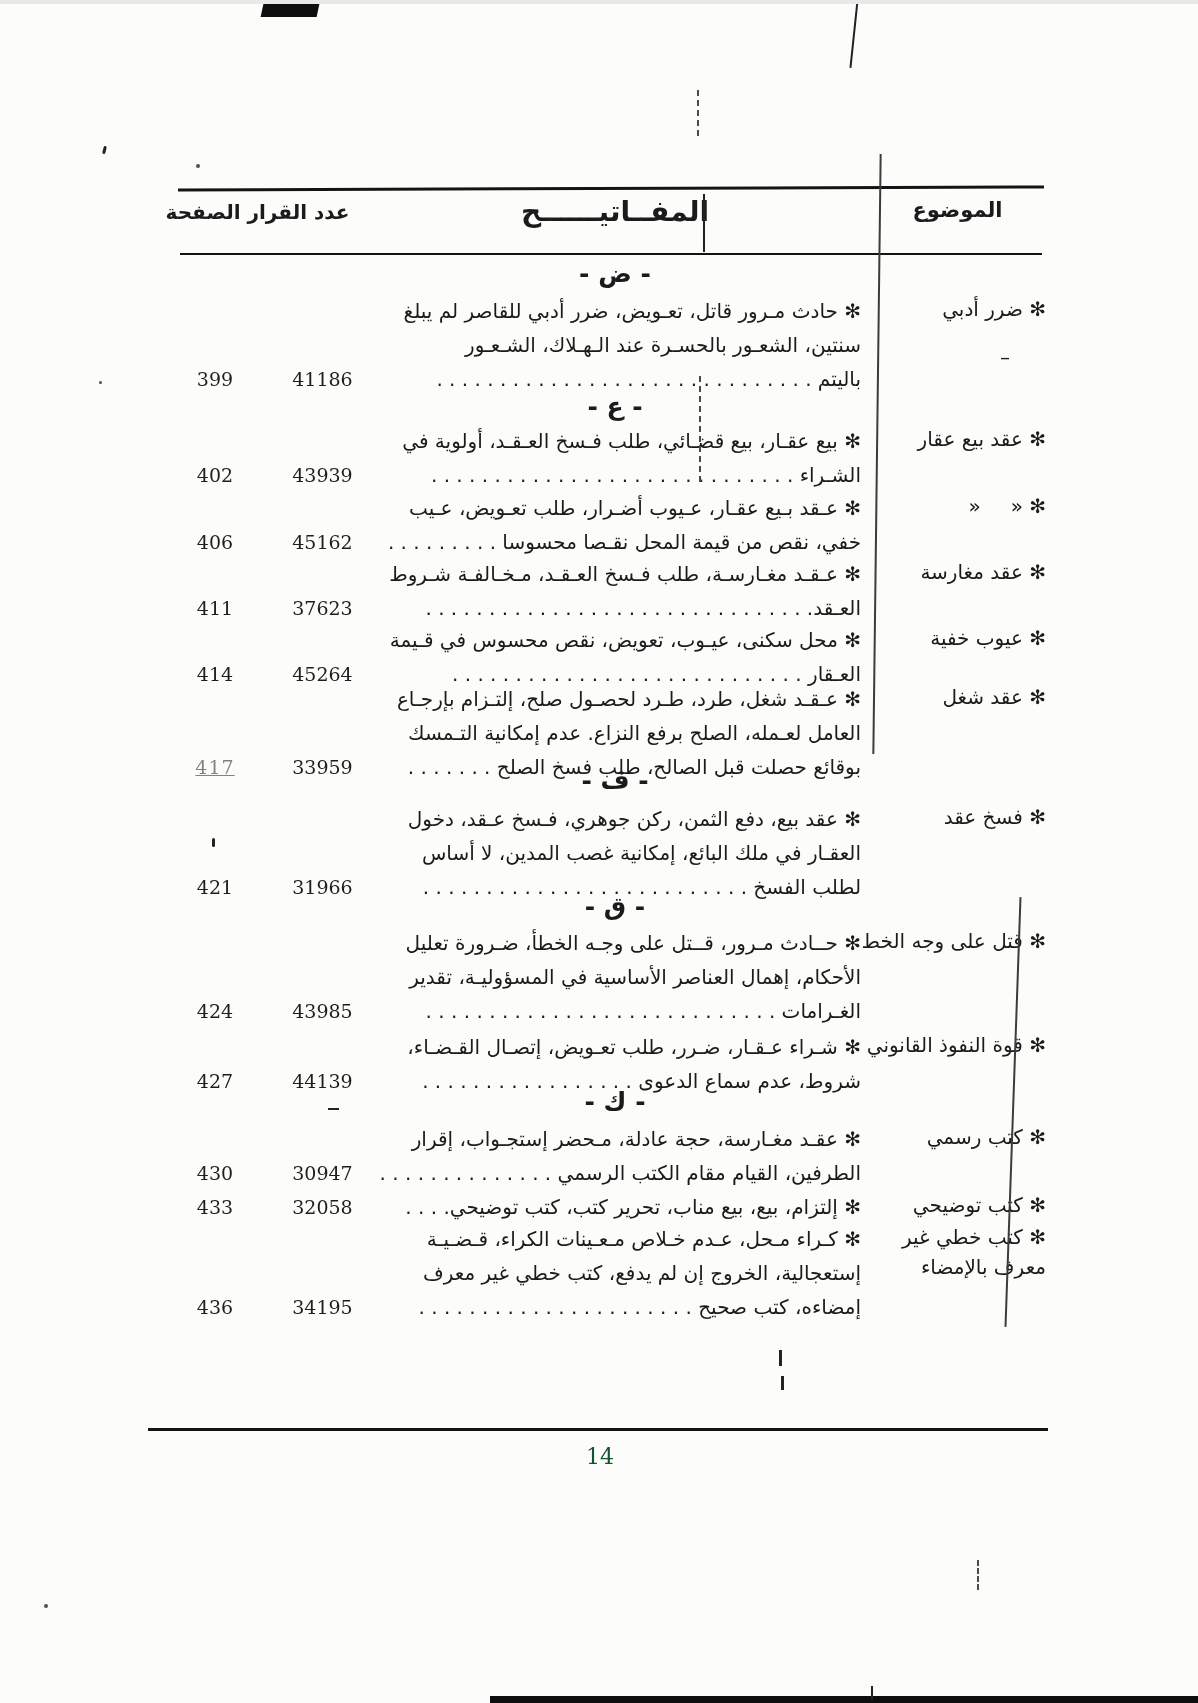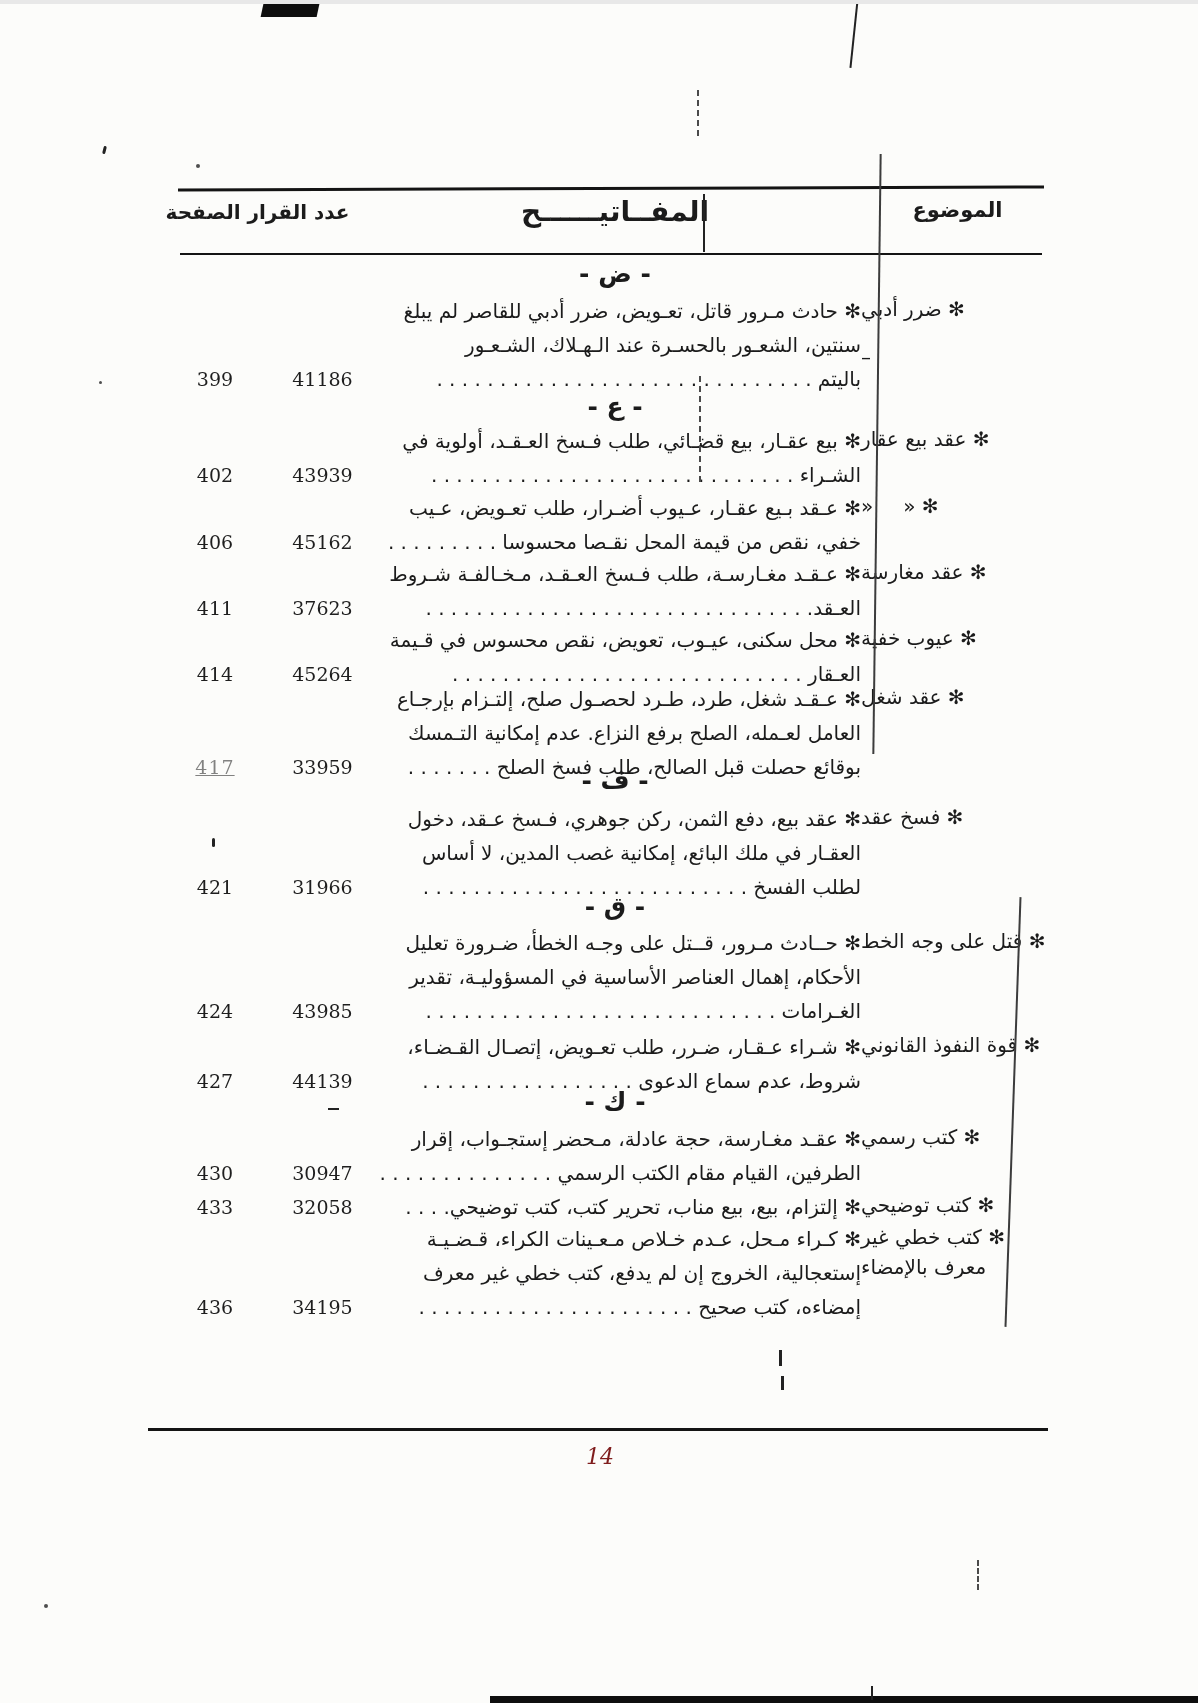--- a/index.html
+++ b/index.html
@@ -24,29 +24,29 @@
   .nums{
     width:215px;display:flex;align-self:flex-end;padding-bottom:6px;
     font-family:"DejaVu Serif",serif;font-size:19px;color:#1e1e1e;flex:none;
   }
   .pg{width:130px;text-align:center;}
   .dec{width:85px;text-align:center;}
   .faint{opacity:.55;filter:blur(.5px);letter-spacing:1px;text-decoration:underline;}
   .keys{flex:1;direction:rtl;text-align:right;font-size:20px;line-height:34px;}
   .kline{white-space:nowrap;}
   .subject{
-    width:185px;flex:none;direction:rtl;text-align:left;
+    width:185px;flex:none;direction:rtl;text-align:right;
     font-size:20px;line-height:30px;padding-right:4px;white-space:nowrap;
   }
   .sub2{font-size:20px;}
   .sub-dash{margin-top:18px;padding-right:36px;}
   
   .footer-num{
     position:absolute;left:560px;top:1440px;width:80px;text-align:center;
-    font-family:"DejaVu Serif",serif;font-size:22px;color:#7f1d1d;font-style:italic;
+    font-family:"DejaVu Serif",serif;font-size:22px;color:#14532d;
   }
   
   .art{position:absolute;background:#222;}
   .art.blob{background:#0e0e0e;}
   .art.dashed{background:none;border-left:2px dashed #4a4a4a;}
   .art.dot{border-radius:50%;background:#4e4e4e;}
 </style>
 </head>
 <body>
 

